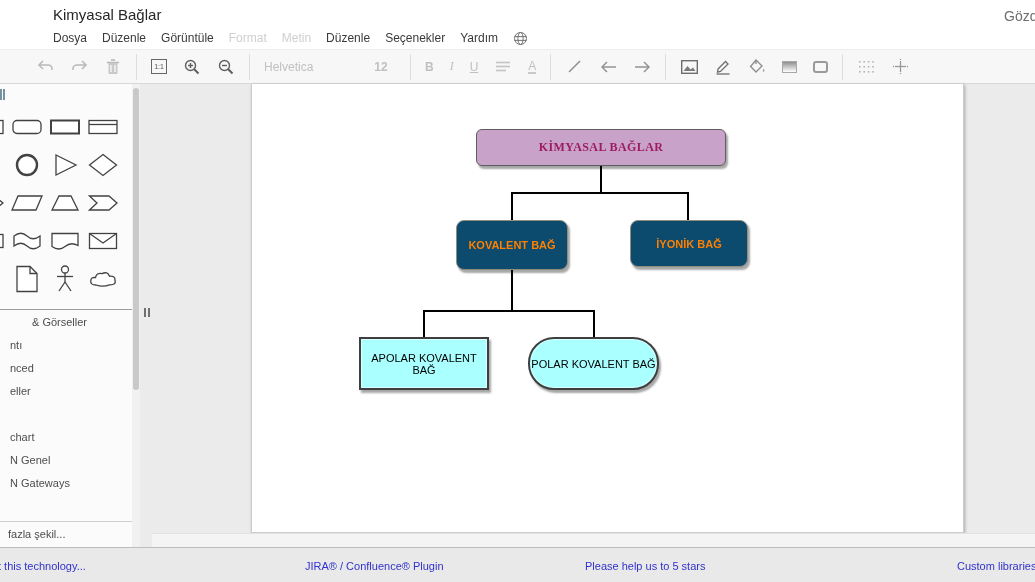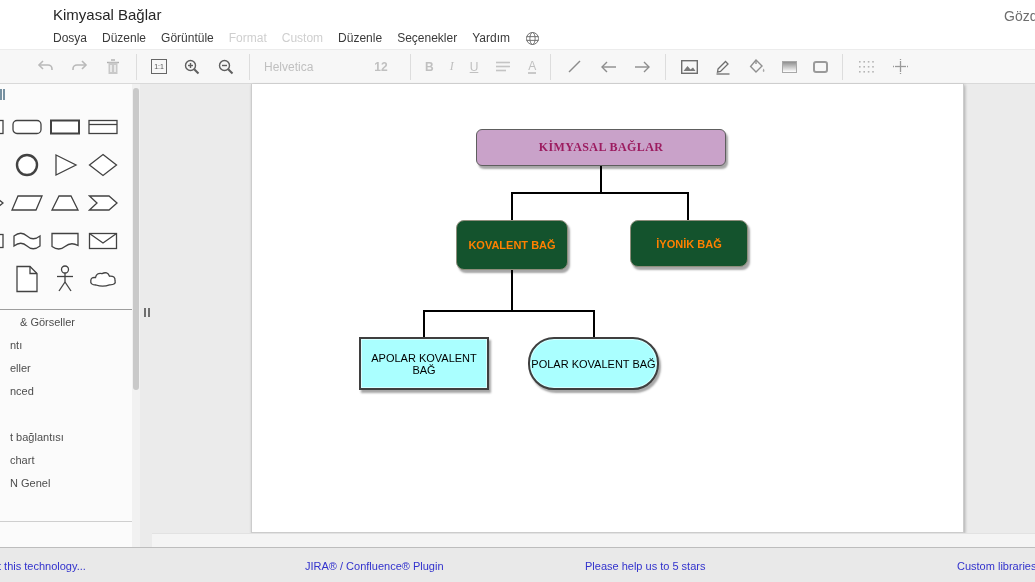--- a/index.html
+++ b/index.html
@@ -42,21 +42,21 @@
 
   
   .sidebar { position:absolute; left:0; top:0; width:140px; height:463px; background:#fbfbfb; overflow:hidden; }
   .shape-grid { position:absolute; left:-30px; top:24px; width:152px; }
   .shape-row { display:flex; }
   .shape-cell { width:38px; height:38px; display:flex; align-items:center; justify-content:center; cursor:pointer; }
   .shape-cell svg { stroke:#424242; fill:#ffffff; stroke-width:1.3; }
   .palette-divider { position:absolute; left:0; top:225px; width:133px; height:1px; background:#9d9d9d; }
   .section-list { position:absolute; left:0; top:226px; width:133px; height:211px; overflow:hidden; }
   .section-row { height:23px; display:flex; align-items:center; padding-left:10px; font-size:11px; color:#4d4d4d; cursor:pointer; white-space:nowrap; }
-  .section-row.first { padding-left:20px; }
+  .section-row.first { padding-left:20px;margin-left:12px; }
   .section-spacer { height:23px; }
   .more-divider { position:absolute; left:0; top:437px; width:133px; height:1px; background:#cfcfcf; }
   .more-shapes { position:absolute; left:0; top:438px; width:133px; height:24px; display:flex; align-items:center; padding-left:8px; font-size:11px; color:#4d4d4d; cursor:pointer; }
   .side-scroll-track { position:absolute; left:132px; top:0; width:8px; height:463px; background:#f1f1f1; }
   .side-scroll-thumb { position:absolute; left:133px; top:4px; width:6px; height:302px; background:#c9c9c9; border-radius:3px; }
   .clipped-frag { position:absolute; left:0px; top:5px; width:5px; height:11px; }
   .clipped-frag i { position:absolute; top:0; width:1.5px; height:11px; background:#7791a1; }
 
   
   .canvas { position:absolute; left:140px; top:0; width:895px; height:463px; background:#ebebeb; }
@@ -66,21 +66,21 @@
     position:absolute; left:111px; top:0; width:713px; height:449px; background:#ffffff;
     border:1px solid #cccccc; border-top:none; box-shadow:1px 1px 3px rgba(0,0,0,0.28);
   }
   .hscroll-band { position:absolute; left:12px; right:0; bottom:0; height:14px; background:#f4f4f4; border-top:1px solid #e2e2e2; }
 
   
   .node { position:absolute; display:flex; align-items:center; justify-content:center; text-align:center;
           cursor:move; box-shadow:2px 3px 2px rgba(0,0,0,0.35); }
   .node-root { left:224px; top:45px; width:250px; height:37px; background:#c9a2c9; border:1px solid #5e5e5e;
                border-radius:6px; color:#9c1c60; font:bold 12px "Liberation Serif", serif; letter-spacing:.4px; }
-  .node-l2 { background:#14532d; border:1px solid #8e8e7c; border-radius:8px; color:#ff8000;
+  .node-l2 { background:#0c4a6e; border:1px solid #8e8e7c; border-radius:8px; color:#ff8000;
              font-weight:bold; font-size:11px; }
   .node-kovalent { left:204px; top:136px; width:112px; height:50px; }
   .node-iyonik  { left:378px; top:136px; width:118px; height:47px; }
   .node-l3 { background:#aaffff; border:2px solid #3f3f3f; box-shadow:inset 0 0 0 1px #d8ffff, 2px 3px 2px rgba(0,0,0,0.35);
              color:#000; font-size:11px; }
   .node-apolar { left:107px; top:253px; width:130px; height:53px; }
   .node-polar  { left:276px; top:253px; width:131px; height:53px;border-radius:26px; }
   .edge { position:absolute; background:#000; }
 
   
@@ -93,21 +93,21 @@
 <div class="app">
 
   <div class="header">
     <div class="doc-title">Kimyasal Bağlar</div>
     <div class="username">Gözde Yalçın</div>
     <div class="menubar">
       <span class="menu-item">Dosya</span>
       <span class="menu-item">Düzenle</span>
       <span class="menu-item">Görüntüle</span>
       <span class="menu-item disabled">Format</span>
-      <span class="menu-item disabled">Custom</span>
+      <span class="menu-item disabled">Metin</span>
       <span class="menu-item">Düzenle</span>
       <span class="menu-item">Seçenekler</span>
       <span class="menu-item">Yardım</span>
       <span class="globe">
         <svg width="15" height="15" viewBox="0 0 16 16" fill="none" stroke="#6b6b6b" stroke-width="1">
           <circle cx="8" cy="8" r="6.4"></circle>
             <ellipse cx="8" cy="8" rx="2.8" ry="6.4"></ellipse>
           <line x1="1.6" y1="6" x2="14.4" y2="6"></line>
             <line x1="1.6" y1="10" x2="14.4" y2="10"></line>
         </svg>
@@ -378,29 +378,30 @@
               </svg>
             </span>
         </div>
       </div>
 
       <div class="palette-divider"></div>
 
       <div class="section-list">
         <div class="section-row first">&amp; Görseller</div>
         <div class="section-row">ntı</div>
+        <div class="section-row">nced</div>
         <div class="section-row">eller</div>
-        <div class="section-row">nced</div>
         <div class="section-spacer"></div>
-        <div class="section-row">t bağlantısı</div>
         <div class="section-row">chart</div>
         <div class="section-row">N Genel</div>
+        <div class="section-row">N Gateways</div>
       </div>
 
       <div class="more-divider"></div>
+      <div class="more-shapes">fazla şekil...</div>
 
       <div class="side-scroll-track"></div>
       <div class="side-scroll-thumb"></div>
     </div>
 
     <div class="canvas">
       <span class="collapse-handle">
           <i style="left:0"></i>
           <i style="left:4px"></i>
         </span>

